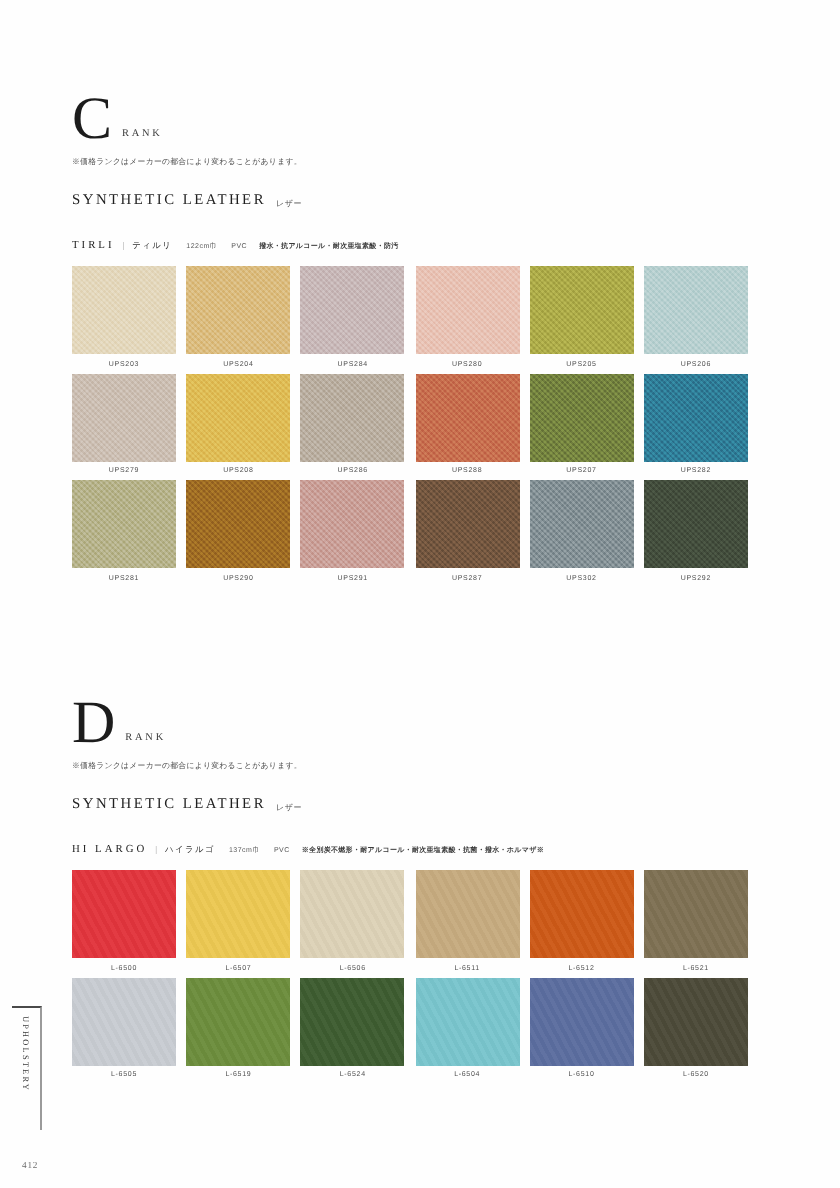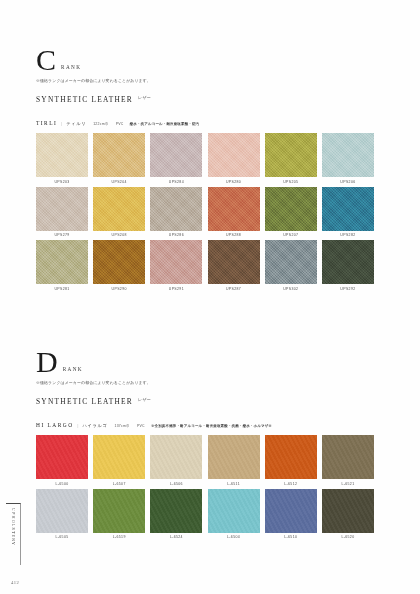--- a/index.html
+++ b/index.html
@@ -98,21 +98,21 @@
     margin-top: 2px;
     white-space: nowrap;
   }
   .category-line {
     font-family: "Liberation Serif", serif;
     font-size: 7.4px;
     letter-spacing: 1.25px;
     color: #1f1f1f;
     margin-top: 12px;
     display: flex;
-    align-items: flex-start;
+    align-items: flex-end;
     white-space: nowrap;
   }
   .category-jp {
     font-family: "Liberation Sans", sans-serif;
     font-size: 4px;
     letter-spacing: 0.3px;
     margin-left: 5px;
     color: #4a4a4a;
   }
 

